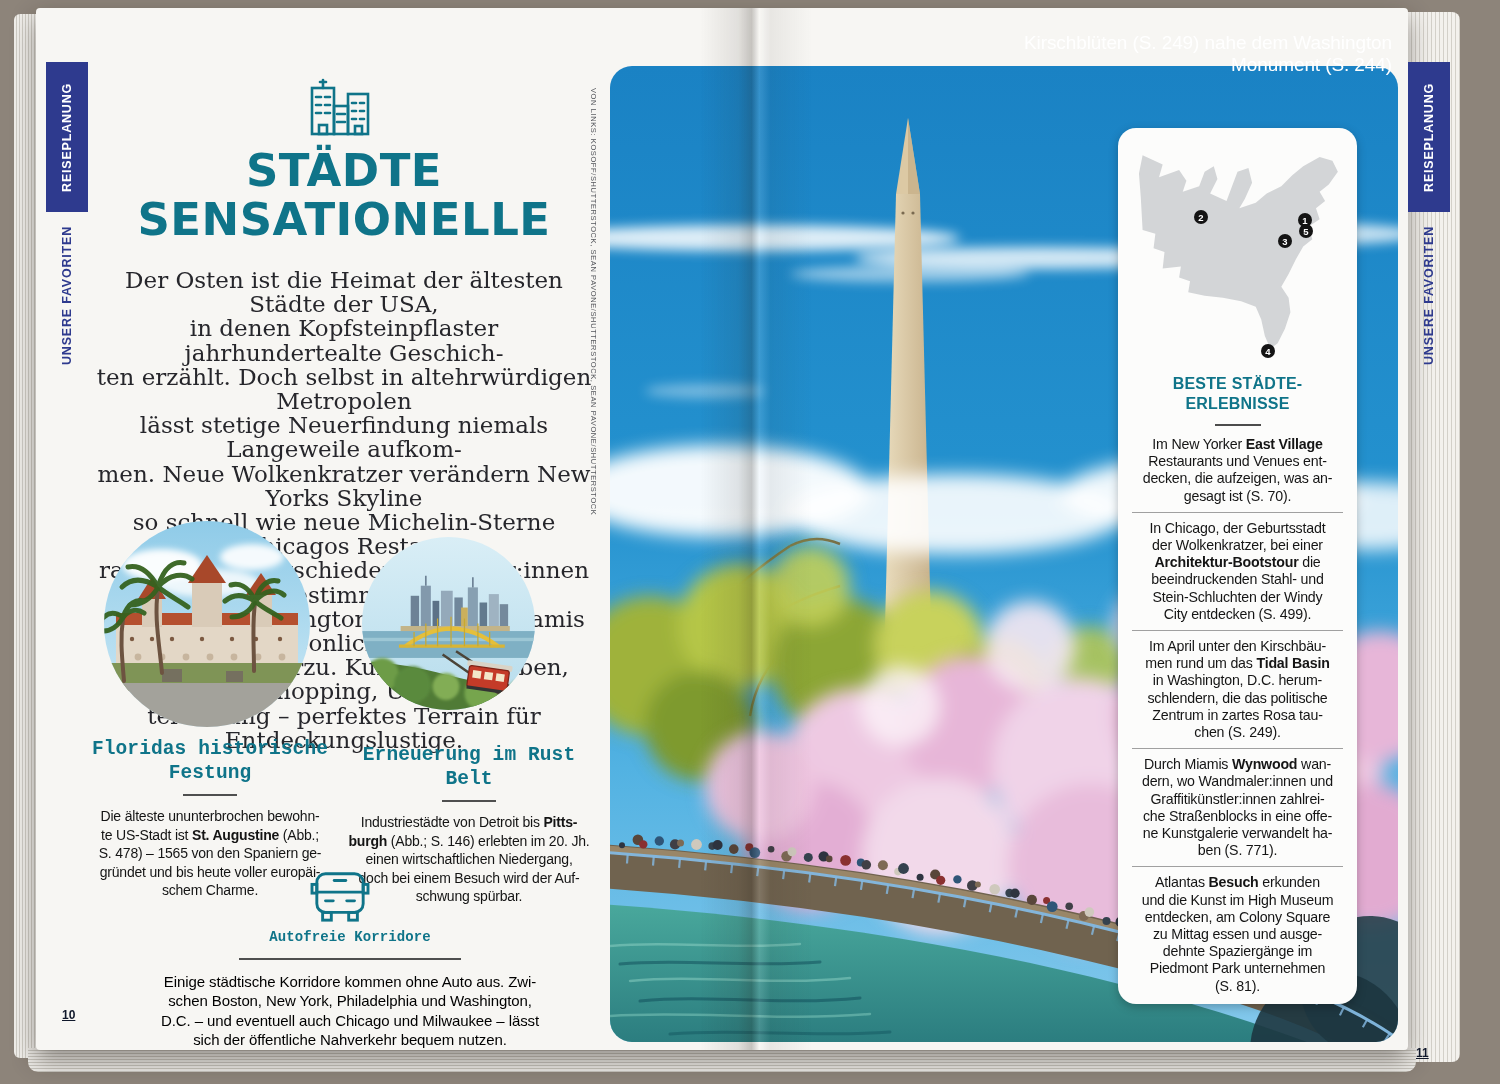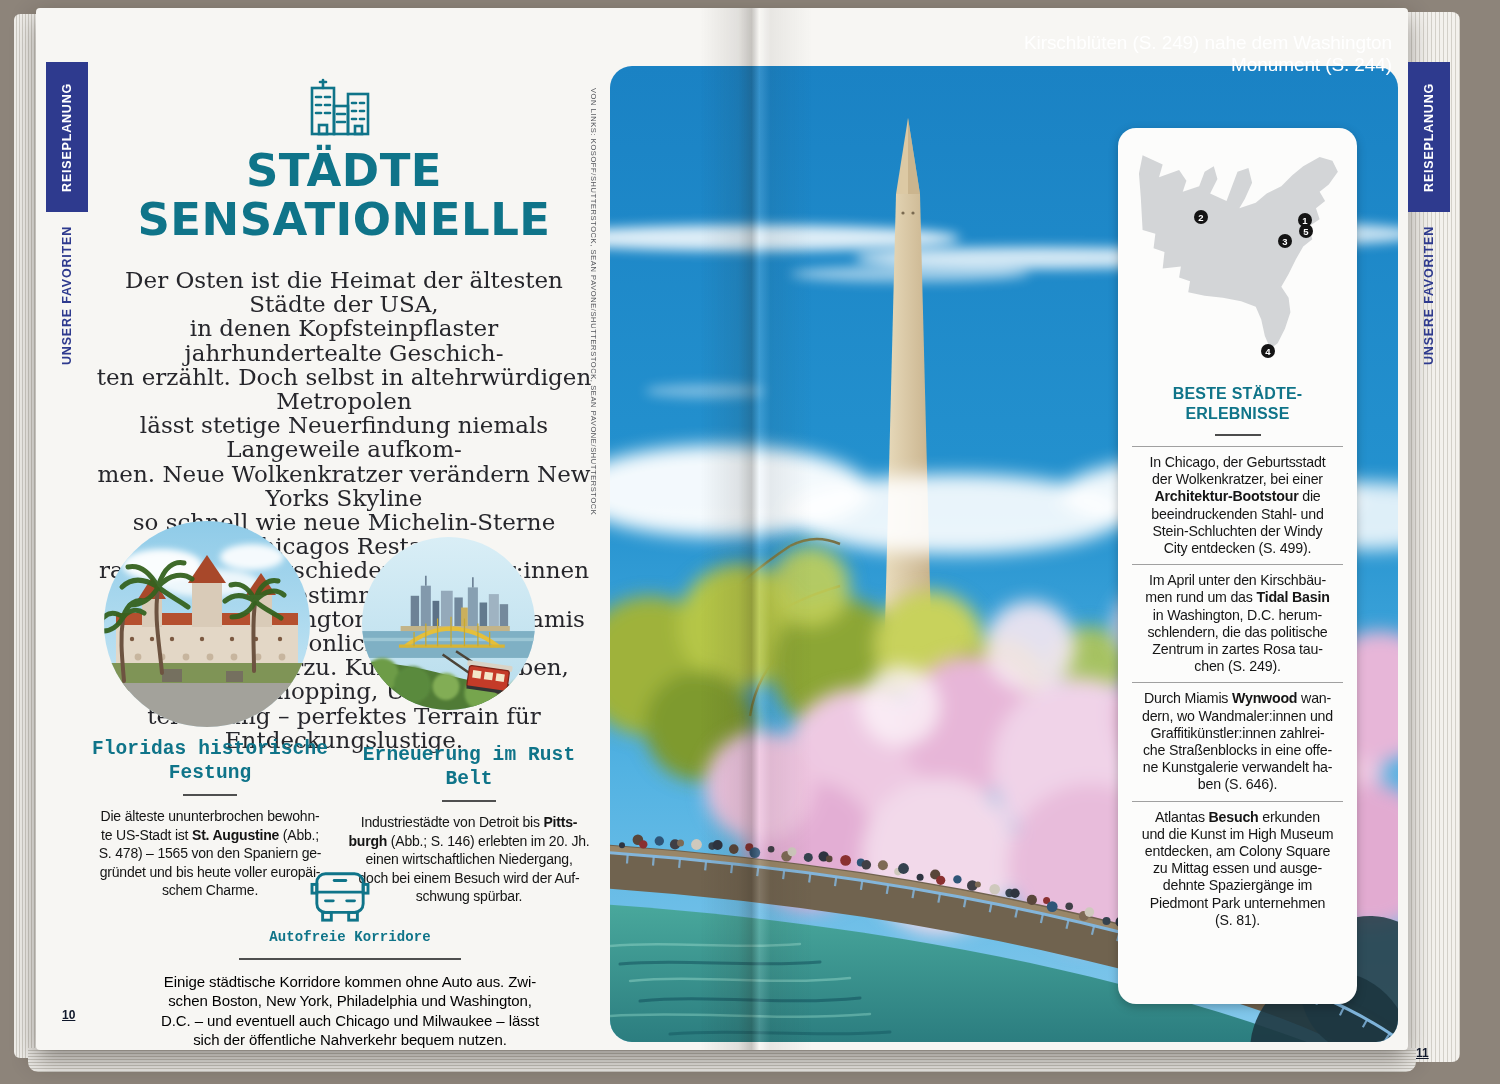--- a/index.html
+++ b/index.html
@@ -44,21 +44,21 @@
     font-size:19px;font-weight:400;color:#ffffff;letter-spacing:-.1px;}
   .credit{position:absolute;left:589px;top:88px;z-index:6;writing-mode:vertical-rl;
     font-size:7.5px;letter-spacing:.6px;color:#55575c;font-weight:500;}
   .photo{position:absolute;left:610px;top:66px;width:788px;height:976px;border-radius:22px;overflow:hidden;z-index:4;}
   .sidebar{position:absolute;left:1118px;top:128px;width:239px;height:876px;background:#fcfcfb;
     border-radius:18px;box-shadow:0 3px 10px rgba(0,0,0,.25);z-index:20;}
   .map{position:relative;margin:18px 10px 0 10px;height:212px;}
   .map svg{display:block;margin:0 auto;}
   .marker{position:absolute;width:14px;height:14px;border-radius:50%;background:#141414;color:#fff;
     font-size:9.5px;font-weight:700;display:flex;align-items:center;justify-content:center;}
-  .sb-heading{margin-top:26px;text-align:center;font-size:16px;line-height:20px;font-weight:800;
+  .sb-heading{margin-top:16px;text-align:center;font-size:16px;line-height:20px;font-weight:800;
     color:#0f7489;letter-spacing:.2px;}
   .sb-rule{width:46px;height:2px;background:#4c4c4c;margin:10px auto 10px auto;}
   .sb-items{padding:0 10px 12px 10px;}
   .sb-item{text-align:center;font-size:14.2px;line-height:17.2px;letter-spacing:-.2px;color:#151515;}
   .sb-item b{font-weight:700;}
   .sb-div{border-top:1.5px solid #a0a0a0;margin:7px 4px;}
 </style>
 </head>
 <body>
 
@@ -444,25 +444,26 @@
           <div class="marker" style="left: 170px; top: 67px;">1</div>
           <div class="marker" style="left: 66px; top: 64px;">2</div>
           <div class="marker" style="left: 150px; top: 88px;">3</div>
           <div class="marker" style="left: 133px; top: 198px;">4</div>
           <div class="marker" style="left: 171px; top: 78px;">5</div>
         </div>
     </div>
     <div class="sb-heading">BESTE STÄDTE-<br>ERLEBNISSE</div>
     <div class="sb-rule"></div>
     <div class="sb-items" id="sidebar-items">
+        <div class="sb-item"><span>Im New Yorker </span><b>East Village</b><br><span>Restaurants und Venues ent-</span><br><span>decken, die aufzeigen, was an-</span><br><span>gesagt ist (S. 70).</span></div>
         <div class="sb-div"></div>
         <div class="sb-item"><span>In Chicago, der Geburtsstadt</span><br><span>der Wolkenkratzer, bei einer</span><br><b>Architektur-Bootstour</b><span> die</span><br><span>beeindruckenden Stahl- und</span><br><span>Stein-Schluchten der Windy</span><br><span>City entdecken (S. 499).</span></div>
         <div class="sb-div"></div>
         <div class="sb-item"><span>Im April unter den Kirschbäu-</span><br><span>men rund um das </span><b>Tidal Basin</b><br><span>in Washington, D.C. herum-</span><br><span>schlendern, die das politische</span><br><span>Zentrum in zartes Rosa tau-</span><br><span>chen (S. 249).</span></div>
         <div class="sb-div"></div>
-        <div class="sb-item"><span>Durch Miamis </span><b>Wynwood</b><span> wan-</span><br><span>dern, wo Wandmaler:innen und</span><br><span>Graffitikünstler:innen zahlrei-</span><br><span>che Straßenblocks in eine offe-</span><br><span>ne Kunstgalerie verwandelt ha-</span><br><span>ben (S. 646).</span></div>
+        <div class="sb-item"><span>Durch Miamis </span><b>Wynwood</b><span> wan-</span><br><span>dern, wo Wandmaler:innen und</span><br><span>Graffitikünstler:innen zahlrei-</span><br><span>che Straßenblocks in eine offe-</span><br><span>ne Kunstgalerie verwandelt ha-</span><br><span>ben (S. 771).</span></div>
         <div class="sb-div"></div>
         <div class="sb-item"><span>Atlantas </span><b>Besuch</b><span> erkunden</span><br><span>und die Kunst im High Museum</span><br><span>entdecken, am Colony Square</span><br><span>zu Mittag essen und ausge-</span><br><span>dehnte Spaziergänge im</span><br><span>Piedmont Park unternehmen</span><br><span>(S. 81).</span></div>
       </div>
   </div>
 
   <div class="gutter"></div>
 </div>
 
 </body></html>

